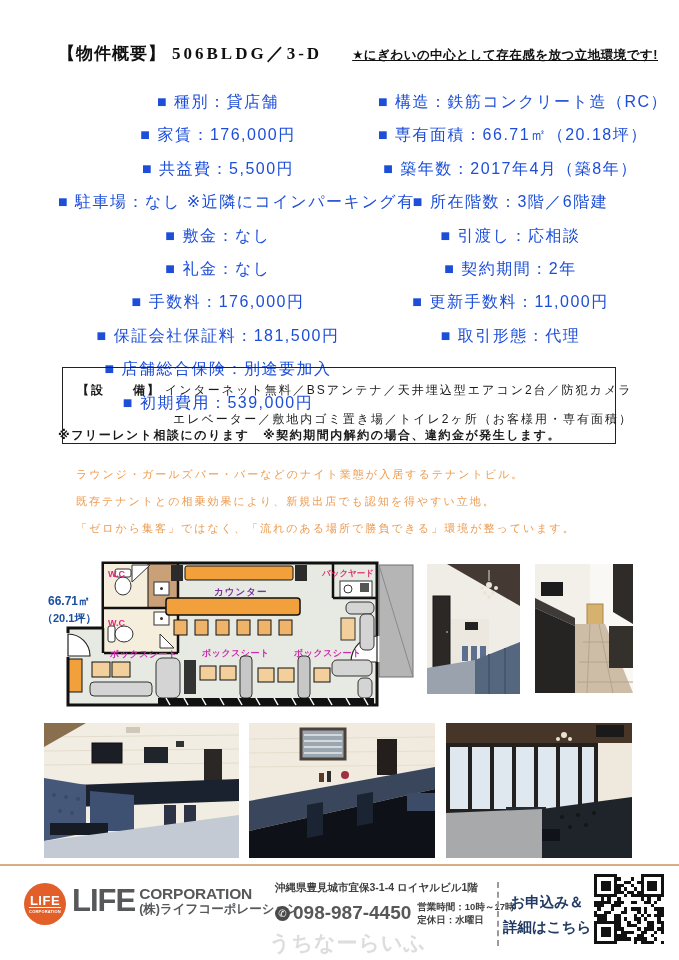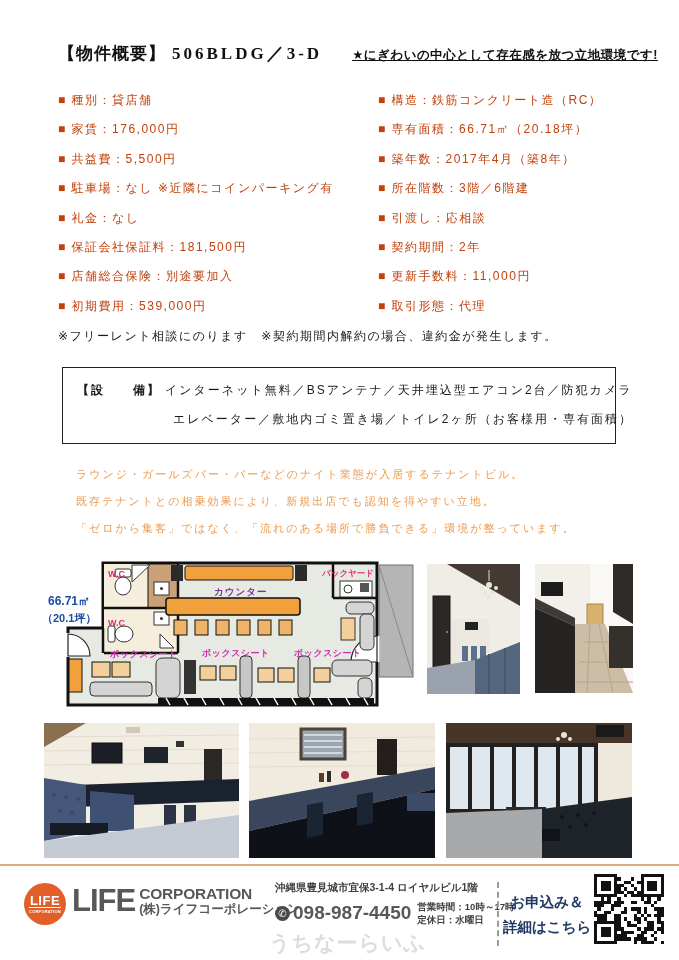--- a/index.html
+++ b/index.html
@@ -10,22 +10,22 @@
   
   .header{position:absolute;left:58px;top:42px;width:585px;display:flex;align-items:baseline;gap:30px;white-space:nowrap;}
   .title{font-family:"Liberation Serif","DejaVu Serif",serif;font-weight:700;font-size:17px;letter-spacing:1px;color:#111;}
   .title .code{letter-spacing:3px;margin-left:6px;}
   .catch{font-size:12.5px;font-weight:700;color:#111;text-decoration:underline;letter-spacing:.5px;}
   
   .specs{position:absolute;left:58px;top:92px;width:585px;}
   .spec-cols{display:flex;}
   .col-left{width:320px;}
   .col-right{width:265px;}
-  .spec-row{font-size:12px;letter-spacing:1.5px;color:#c2410c;margin-bottom:12.4px;white-space:nowrap;}
-  .spec-note{font-size:12px;letter-spacing:1.5px;margin-top:1px;white-space:nowrap;}
+  .spec-row{font-size:16px;letter-spacing:1.5px;color:#1d4ed8;margin-bottom:12.4px;white-space:nowrap;text-align:center;}
+  .spec-note{font-size:12px;letter-spacing:1.5px;margin-top:1px;white-space:nowrap;font-weight:bold;}
   
   .eqbox{position:absolute;left:62px;top:367px;width:554px;height:77px;border:1.5px solid #222;box-sizing:border-box;
     padding:14px 0 6px 14px;font-size:12px;letter-spacing:2px;color:#1a1a1a;}
   .eq-line1{display:flex;white-space:nowrap;}
   .eq-label{font-weight:700;margin-right:4px;}
   .eq-line2{margin-left:96px;margin-top:12px;white-space:nowrap;}
   
   .promo{position:absolute;left:76px;top:461px;font-size:11px;font-weight:400;letter-spacing:2px;line-height:27px;
     color:var(--accent_orange,#ed9b50);white-space:nowrap;}
   
@@ -79,21 +79,23 @@
   <div class="catch">★にぎわいの中心として存在感を放つ立地環境です!</div>
 </div>
 
 <div class="specs">
   <div class="spec-cols">
     <div class="col-left">
         <div class="spec-row">■ 種別：貸店舗</div>
         <div class="spec-row">■ 家賃：176,000円</div>
         <div class="spec-row">■ 共益費：5,500円</div>
         <div class="spec-row">■ 駐車場：なし ※近隣にコインパーキング有</div>
+        <div class="spec-row">■ 敷金：なし</div>
         <div class="spec-row">■ 礼金：なし</div>
+        <div class="spec-row">■ 手数料：176,000円</div>
         <div class="spec-row">■ 保証会社保証料：181,500円</div>
         <div class="spec-row">■ 店舗総合保険：別途要加入</div>
         <div class="spec-row">■ 初期費用：539,000円</div>
       </div>
     <div class="col-right">
         <div class="spec-row">■ 構造：鉄筋コンクリート造（RC）</div>
         <div class="spec-row">■ 専有面積：66.71㎡（20.18坪）</div>
         <div class="spec-row">■ 築年数：2017年4月（築8年）</div>
         <div class="spec-row">■ 所在階数：3階／6階建</div>
         <div class="spec-row">■ 引渡し：応相談</div>

